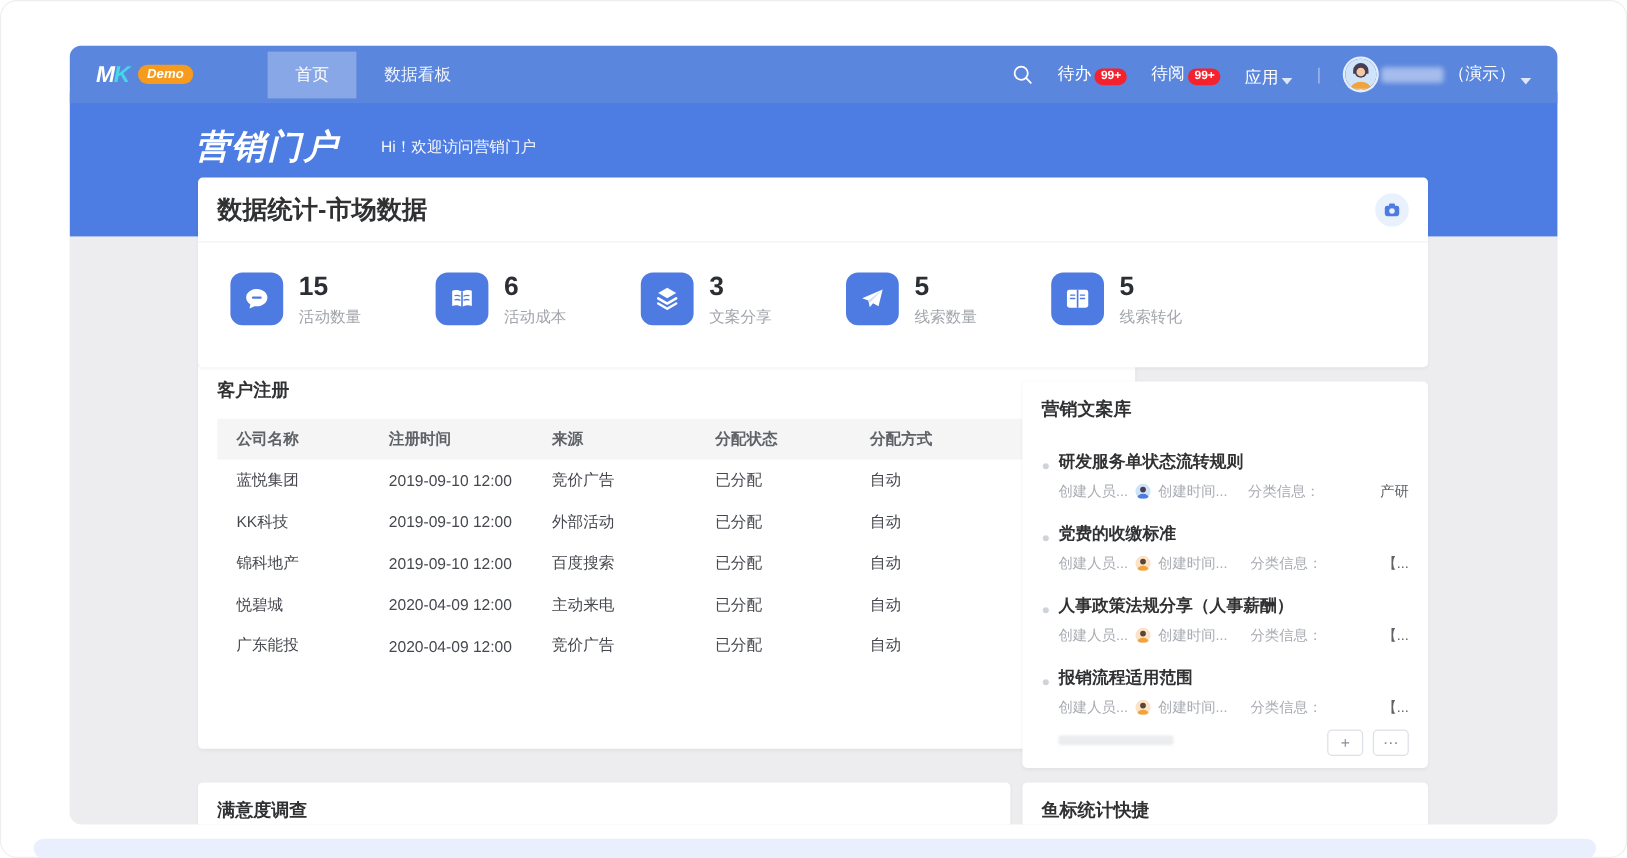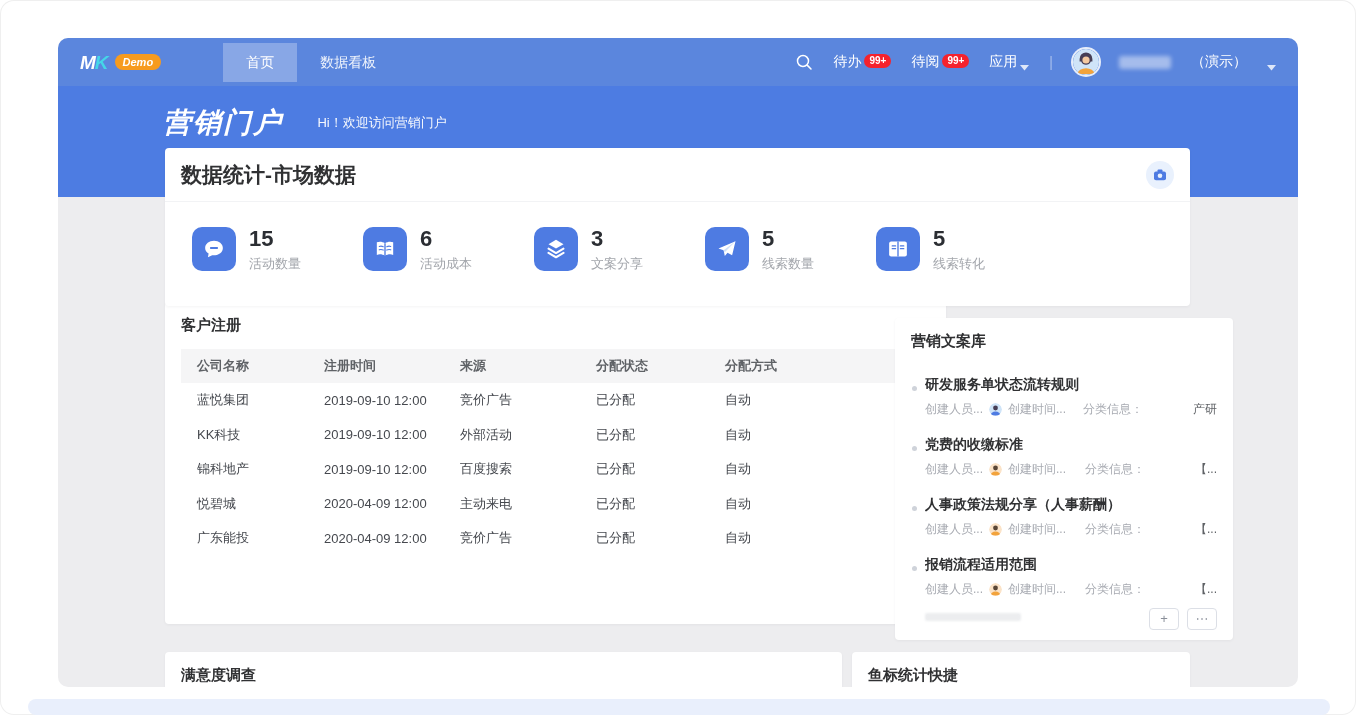--- a/index.html
+++ b/index.html
@@ -11,25 +11,25 @@
   .topbar{position:absolute;top:0;left:0;right:0;height:48px;background:#5b86dd;display:flex;align-items:center;padding:0 22px;box-sizing:border-box;color:#fff;z-index:5;}
   .logo{display:flex;align-items:center;gap:7px;margin-right:62px;}
   .logo-mark{font-style:italic;font-weight:800;font-size:19px;letter-spacing:-1px;line-height:1;}
   .logo-m{color:#fff;}
   .logo-k{color:#45d6e8;}
   .demo-badge{background:#f79b1e;color:#fff;font-size:11px;font-weight:700;font-style:italic;padding:2px 8px;border-radius:9px;line-height:1.1;}
   .tabs{display:flex;height:39px;}
   .tab{padding:0 23px;line-height:39px;font-size:14px;color:rgba(255,255,255,.9);cursor:pointer;}
   .tab.active{background:rgba(255,255,255,.28);color:#fff;}
   .nav-right{margin-left:auto;display:flex;align-items:center;gap:20px;font-size:14px;}
-  .nav-item{display:flex;align-items:center;gap:3px;cursor:pointer;white-space:nowrap;}
+  .nav-item{display:flex;align-items:flex-end;gap:3px;cursor:pointer;white-space:nowrap;}
   .badge{background:#f5222d;color:#fff;font-size:10px;font-weight:700;line-height:14px;padding:0 5px;border-radius:8px;margin-top:-2px;}
   .caret{display:inline-block;margin-top:7px;}
   .divider{color:rgba(255,255,255,.45);}
-  .user{display:flex;align-items:center;gap:20px;cursor:pointer;}
+  .user{display:flex;align-items:center;gap:4px;cursor:pointer;}
   .avatar{width:26px;height:26px;border-radius:50%;overflow:hidden;box-shadow:0 0 0 2px rgba(255,255,255,.85);}
   .blur-name{width:52px;height:13px;border-radius:3px;background:rgba(255,255,255,.45);filter:blur(2px);}
 
   
   .hero{position:absolute;top:39px;left:0;right:0;height:120px;background:#4d7ce2;color:#fff;padding:27px 0 0 105px;box-sizing:border-box;}
   .hero-title{font-size:28px;font-weight:700;letter-spacing:2px;display:inline-block;vertical-align:middle;font-style:italic;}
   .hero-sub{font-size:13px;margin-left:30px;opacity:.95;vertical-align:middle;}
 
   
   .card{position:absolute;background:#fff;border-radius:4px;box-shadow:0 1px 3px rgba(31,45,61,.05);box-sizing:border-box;}
@@ -44,21 +44,21 @@
   .stat-tile{width:44px;height:44px;border-radius:10px;background:#4e7be2;display:flex;align-items:center;justify-content:center;flex:none;}
   .stat-val{font-size:22px;font-weight:700;color:#2b2e33;line-height:24px;}
   .stat-label{font-size:13px;color:#a2a5ab;margin-top:4px;}
 
   .customers-card{left:107px;top:264px;width:781px;height:322px;overflow:hidden;}
   .t-head,.t-row{display:grid;grid-template-columns:127px 136px 136px 129px 1fr;align-items:center;padding-left:16px;box-sizing:border-box;}
   .table{margin:2px 16px 0;}
   .t-head{background:#f5f5f6;height:34px;font-size:13px;font-weight:700;color:#5f6266;}
   .t-row{height:34.5px;font-size:13px;color:#45484e;cursor:pointer;}
 
-  .library-card{left:837px;top:280px;width:338px;height:322px;overflow:hidden;}
+  .library-card{left:794px;top:280px;width:338px;height:322px;overflow:hidden;}
   .lib-list{padding:4px 16px 0;}
   .lib-item{position:relative;padding:9px 0 9px 14px;cursor:pointer;}
   .dot{position:absolute;left:1px;top:19px;width:5px;height:5px;border-radius:50%;background:#cfd3da;}
   .lib-title{font-size:14px;font-weight:600;color:#303133;margin-bottom:7px;white-space:nowrap;overflow:hidden;}
   .lib-meta{display:flex;align-items:center;font-size:12px;color:#a8abb2;gap:6px;white-space:nowrap;}
   .lib-cat-label{margin-left:auto;}
   .lib-cat-val{color:#5f6266;margin-left:44px;}
   .mini-avatar{width:13px;height:13px;border-radius:50%;overflow:hidden;flex:none;}
   .ghost-bar{width:96px;height:8px;border-radius:2px;background:#c9ccd2;opacity:.35;filter:blur(1px);margin:6px 0 0 14px;}
   .lib-actions{position:absolute;right:16px;bottom:10px;display:flex;gap:8px;}

